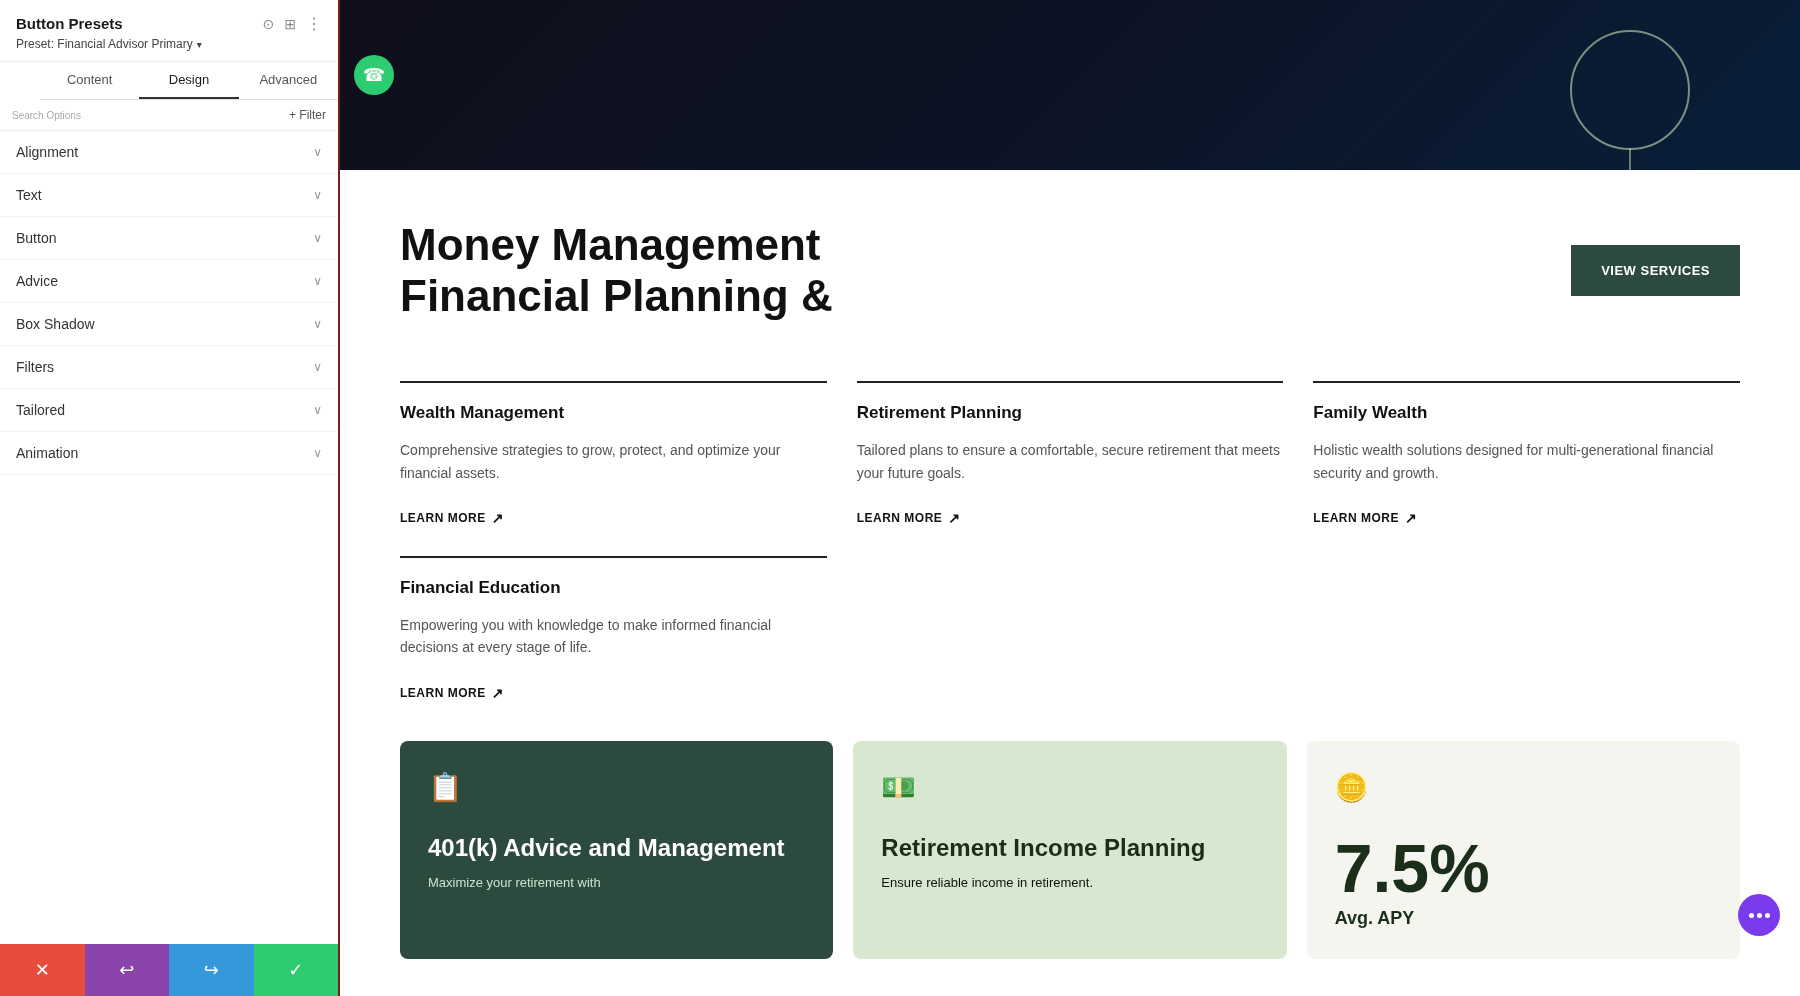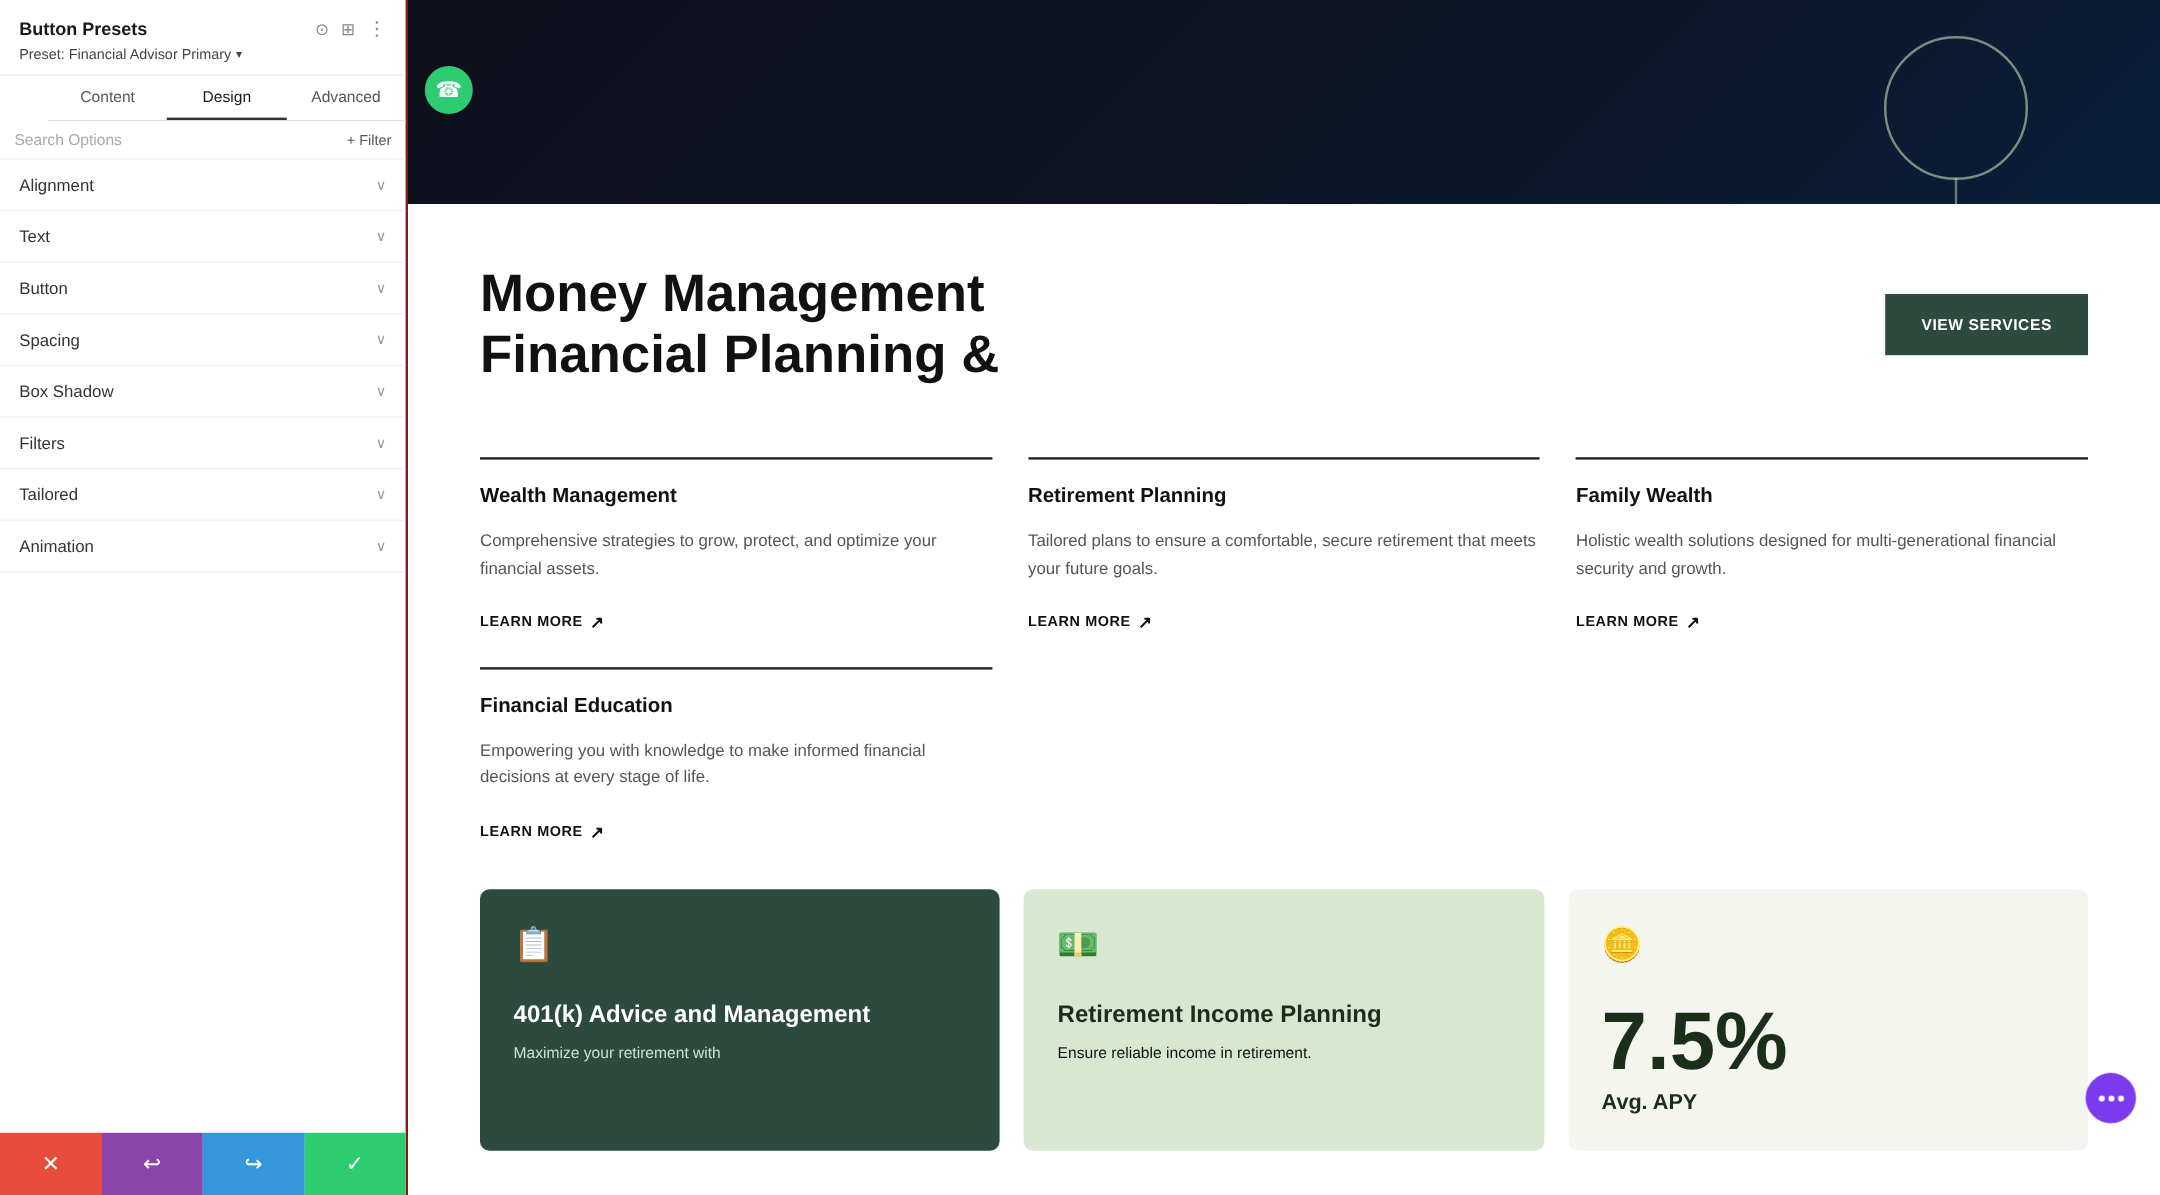--- a/index.html
+++ b/index.html
@@ -90,21 +90,21 @@
       align-items: center;
       padding: 8px 12px;
       border-bottom: 1px solid #eee;
       gap: 8px;
     }
 
     .search-input {
       flex: 1;
       border: none;
       outline: none;
-      font-size: 13px;
+      font-size: 10px;
       color: #14532d;
       background: transparent;
     }
 
     .search-input::placeholder { color: #aaa; }
 
     .filter-btn {
       display: flex;
       align-items: center;
       gap: 4px;
@@ -371,21 +371,21 @@
       color: #111;
     }
 
     .card-icon {
       font-size: 28px;
       margin-bottom: 30px;
       display: block;
     }
 
     .card-title {
-      font-size: 20px;
+      font-size: 24px;
       font-weight: 800;
       line-height: 1.2;
       margin-bottom: 10px;
     }
 
     .card-title-dark { color: #fff; }
     .card-title-green { color: #1a2e1a; }
 
     .card-desc {
       font-size: 13px;
@@ -473,21 +473,21 @@
     </div>
     <div class="section-item">
       <span class="section-label">Text</span>
       <span class="section-arrow">∨</span>
     </div>
     <div class="section-item">
       <span class="section-label">Button</span>
       <span class="section-arrow">∨</span>
     </div>
     <div class="section-item">
-      <span class="section-label">Spacing</span>
+      <span class="section-label">Advice</span>
       <span class="section-arrow">∨</span>
     </div>
     <div class="section-item">
       <span class="section-label">Box Shadow</span>
       <span class="section-arrow">∨</span>
     </div>
     <div class="section-item">
       <span class="section-label">Filters</span>
       <span class="section-arrow">∨</span>
     </div>

